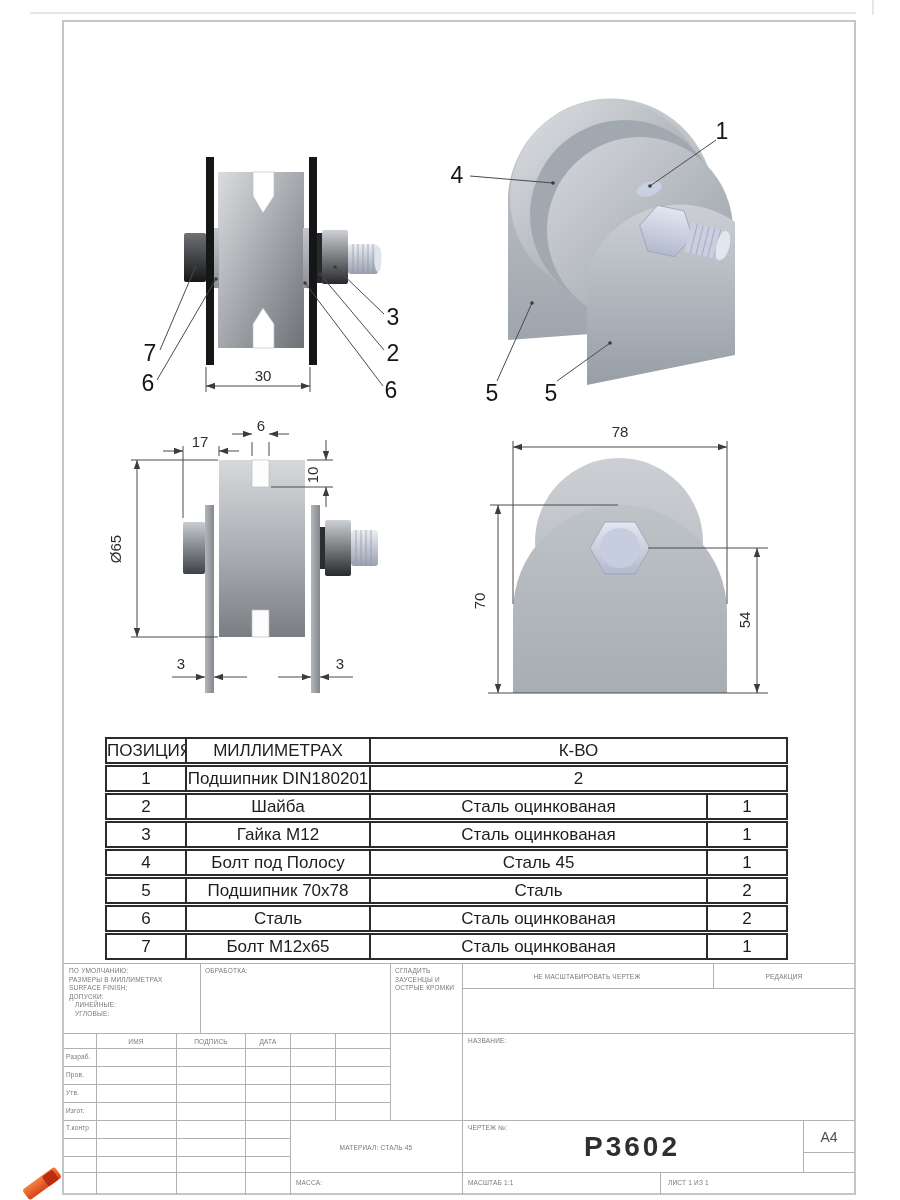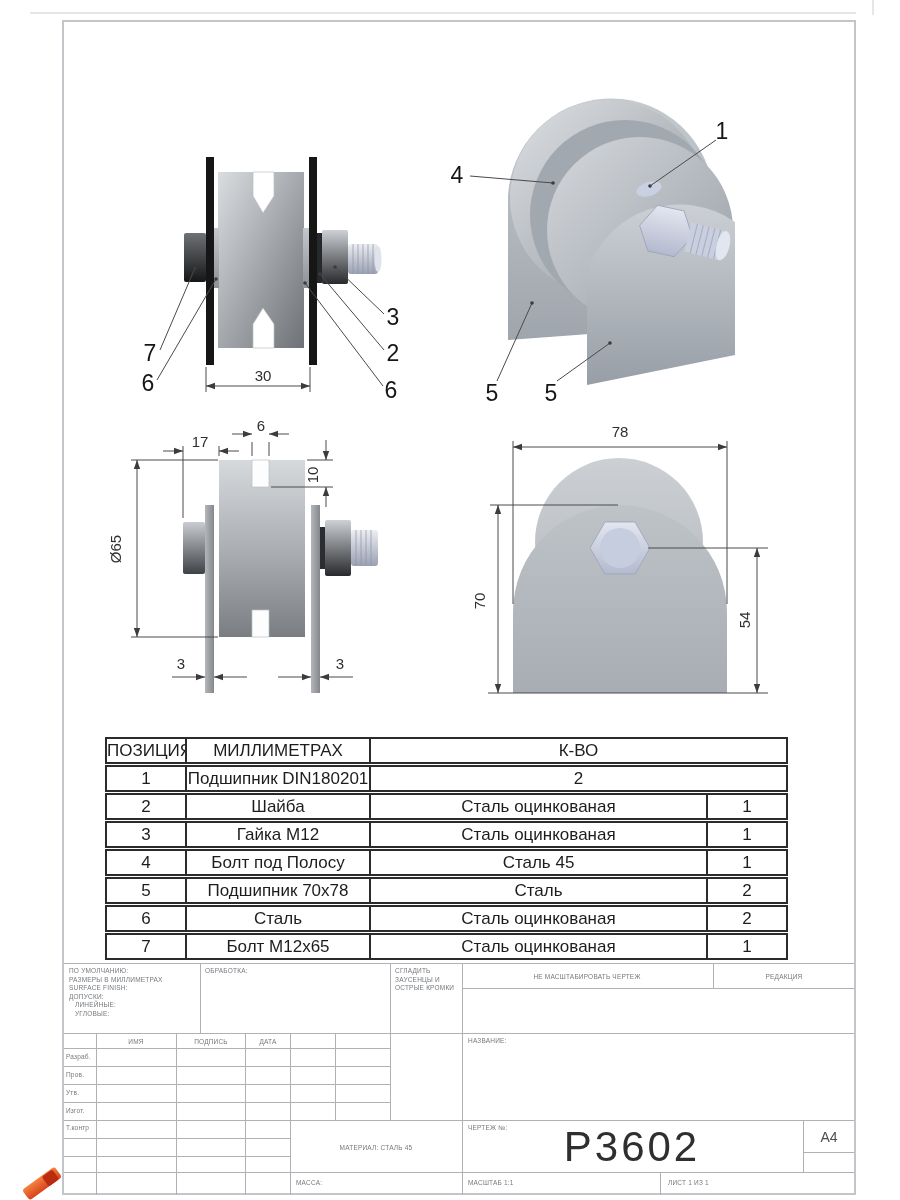--- a/index.html
+++ b/index.html
@@ -19,21 +19,21 @@
   .bomrow .c{font-size:17px;line-height:23px;color:#1d1d1d;text-align:center;overflow:hidden;white-space:nowrap;}
   .c1{width:78px;}
   .c2{width:182px;border-left:2px solid #2b2b2b;}
   .c3{width:335px;border-left:2px solid #2b2b2b;}
   .c4{flex:1;border-left:2px solid #2b2b2b;}
   
   .tlh{background:#aeb2b6;height:1px;}
   .tlv{background:#aeb2b6;width:1px;}
   .tiny{font-size:6.5px;line-height:8.5px;color:#75797d;letter-spacing:.2px;white-space:nowrap;}
   .tinyc{font-size:6.5px;color:#75797d;letter-spacing:.2px;white-space:nowrap;transform:translate(-50%,-50%);}
-  #dwgno{font-size:42px;color:#2f2f2f;letter-spacing:3px;}
+  #dwgno{font-size:28px;color:#2f2f2f;letter-spacing:3px;font-weight:bold;}
   #fmt{font-size:14px;color:#4a4e52;}
   
   .logo1{left:22px;top:1177px;width:40px;height:13px;transform:rotate(-36deg);
          background:linear-gradient(180deg,#f5813f,#d8421c);border-radius:3px;}
   .logo2{left:44px;top:1172px;width:13px;height:12px;transform:rotate(-36deg);
          background:#b92c10;border-radius:2px;}
 </style>
 </head>
 <body>
 

